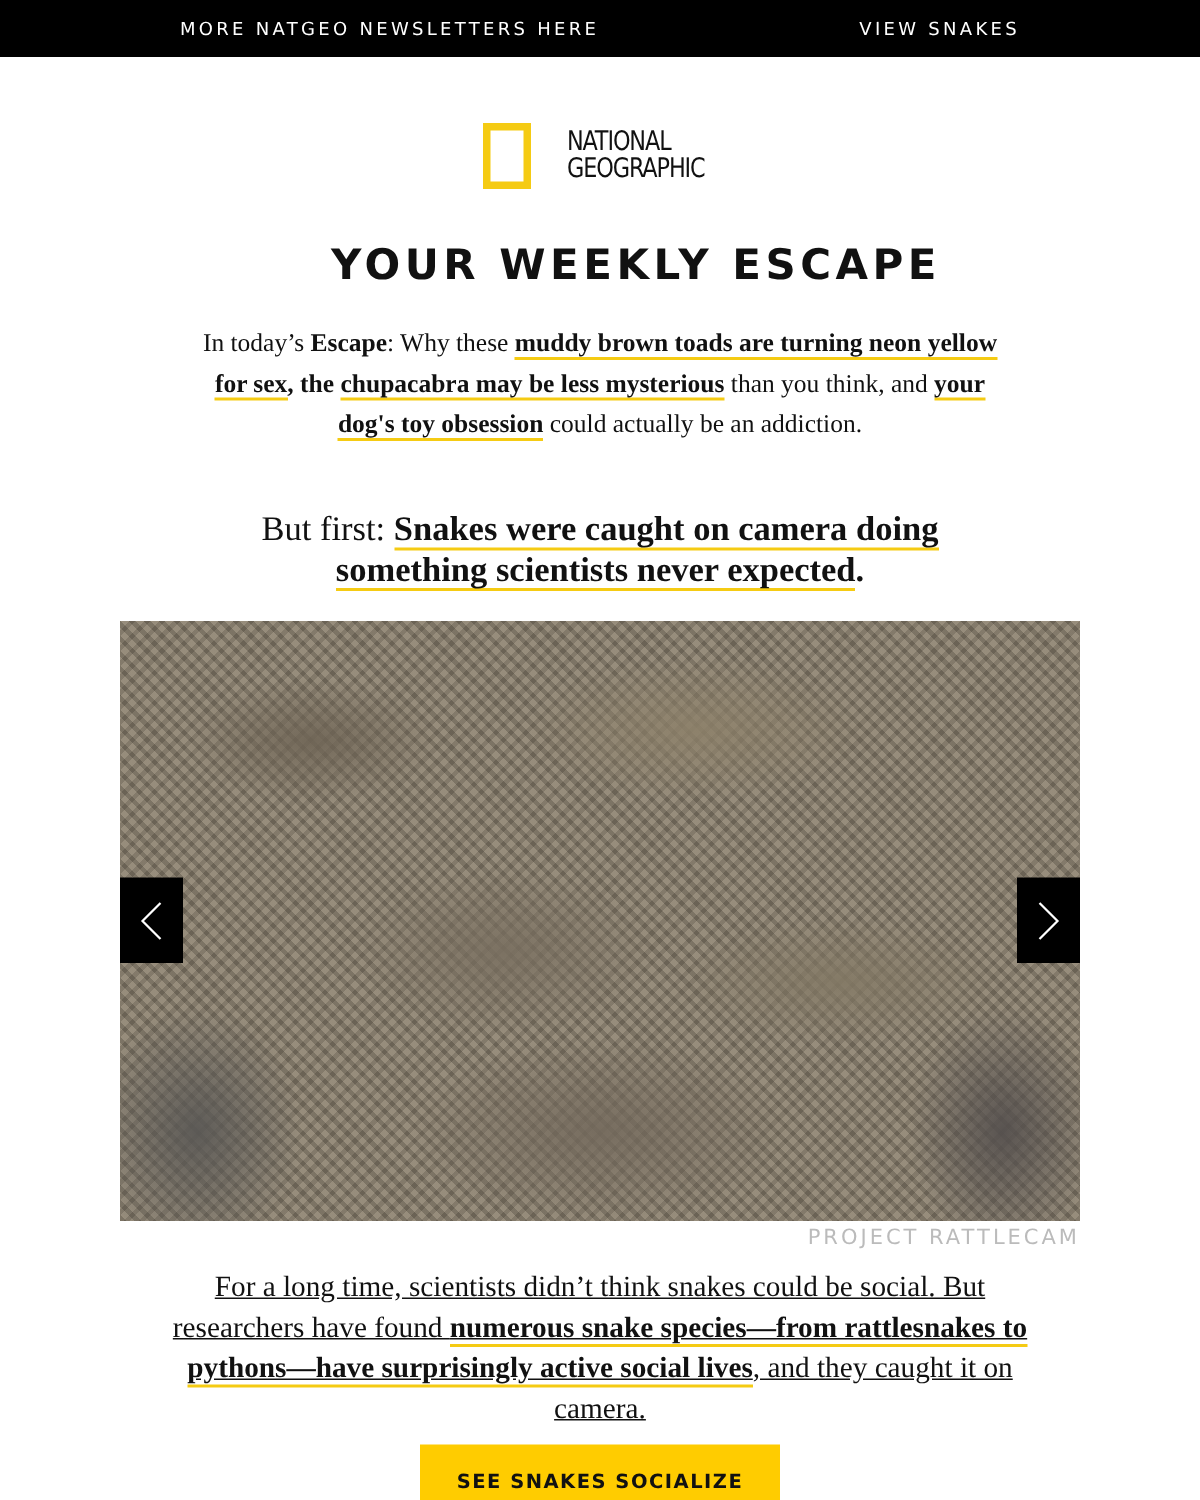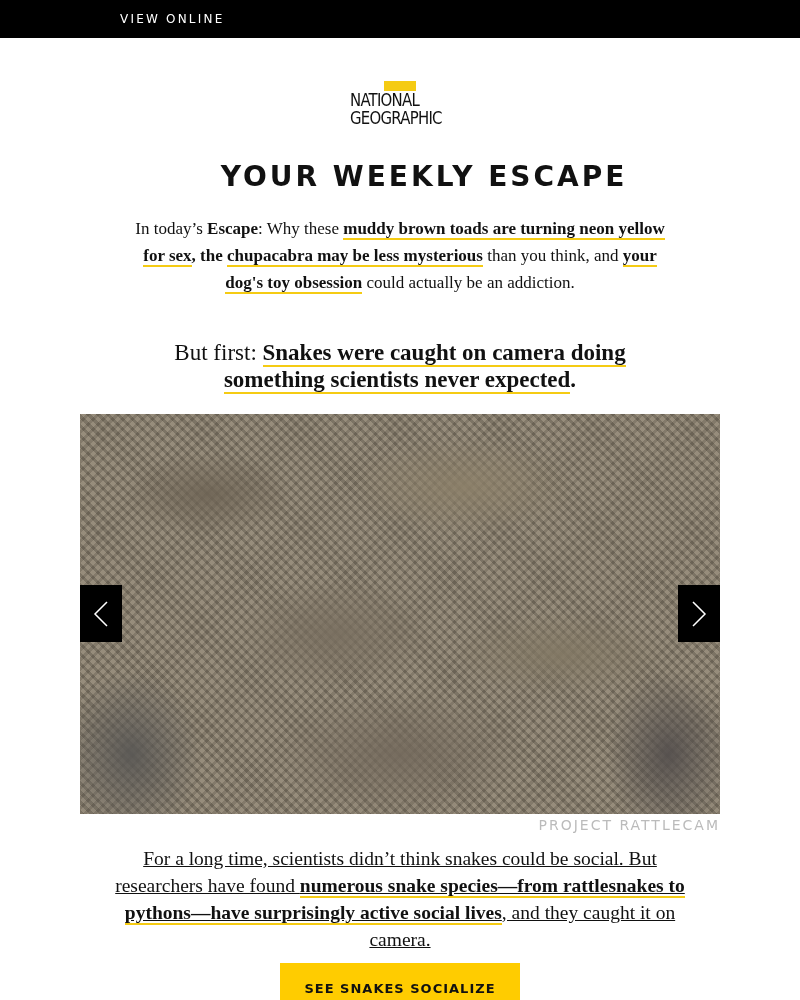--- a/index.html
+++ b/index.html
@@ -9,21 +9,21 @@
     .topbar {
       height: 38px; background: #000000; display: flex; align-items: center;
       justify-content: space-between; padding: 0 120px 0 120px;
     }
     .topbar a {
       color: #ffffff; text-decoration: none; font-family: "DejaVu Sans", sans-serif;
       font-size: 12px; letter-spacing: 2.2px; font-weight: normal;
     }
 
     .logo-wrap { display: flex; justify-content: center; margin-top: 43px; height: 46px; }
-    .logo { display: flex; align-items: center; gap: 0; flex-direction: column; }
+    .logo { display: flex; align-items: center; gap: 24px; }
     .logo-box {
       width: 32px; height: 44px; border: 5px solid #f5cb13; background: #ffffff;
     }
     .logo-text {
       font-family: "DejaVu Sans Condensed", "DejaVu Sans", sans-serif;
       font-size: 18px; line-height: 18px; font-weight: normal; color: #111;
       letter-spacing: -0.8px; transform: scaleX(0.92); transform-origin: left center;
     }
 
     .headline {
@@ -82,21 +82,22 @@
       width: 240px; height: 50px; background: #ffcc00; color: #111; text-decoration: none;
       display: flex; align-items: center; justify-content: center;
       font-family: "DejaVu Sans", sans-serif; font-weight: bold; font-size: 13px; letter-spacing: 1px;
       padding-top: 0;
     }
   </style>
 </head>
 <body>
 
 <div class="topbar">
-  <a href="#">VIEW ONLINE</a>
+  <a href="#">MORE NATGEO NEWSLETTERS HERE</a>
+  <a href="#">VIEW SNAKES</a>
 </div>
 
 <div class="logo-wrap">
   <a href="#" class="logo" style="text-decoration:none;">
     <span class="logo-box"></span>
     <span class="logo-text">
       <span>NATIONAL</span><br>
       <span>GEOGRAPHIC</span>
     </span>
   </a>

